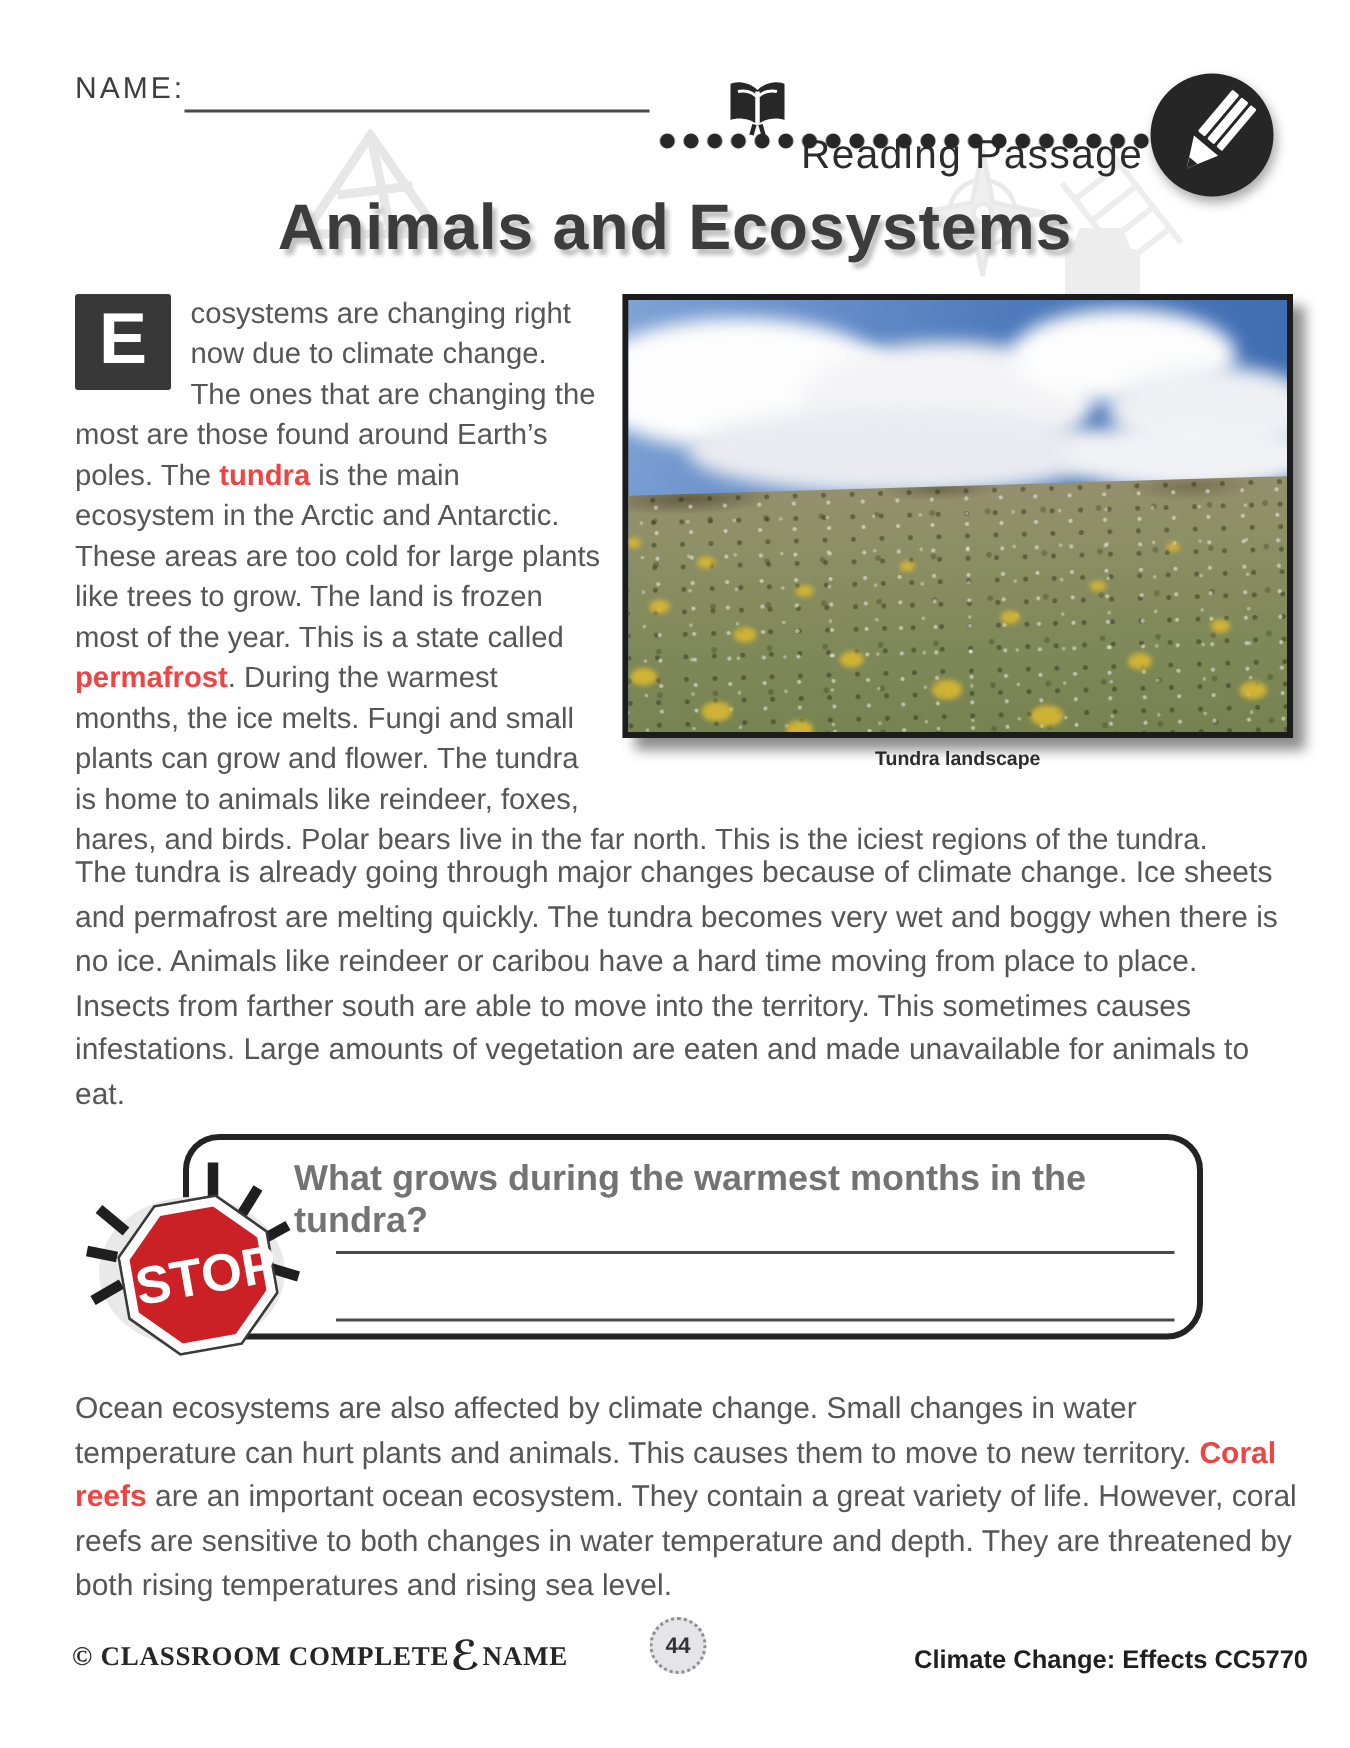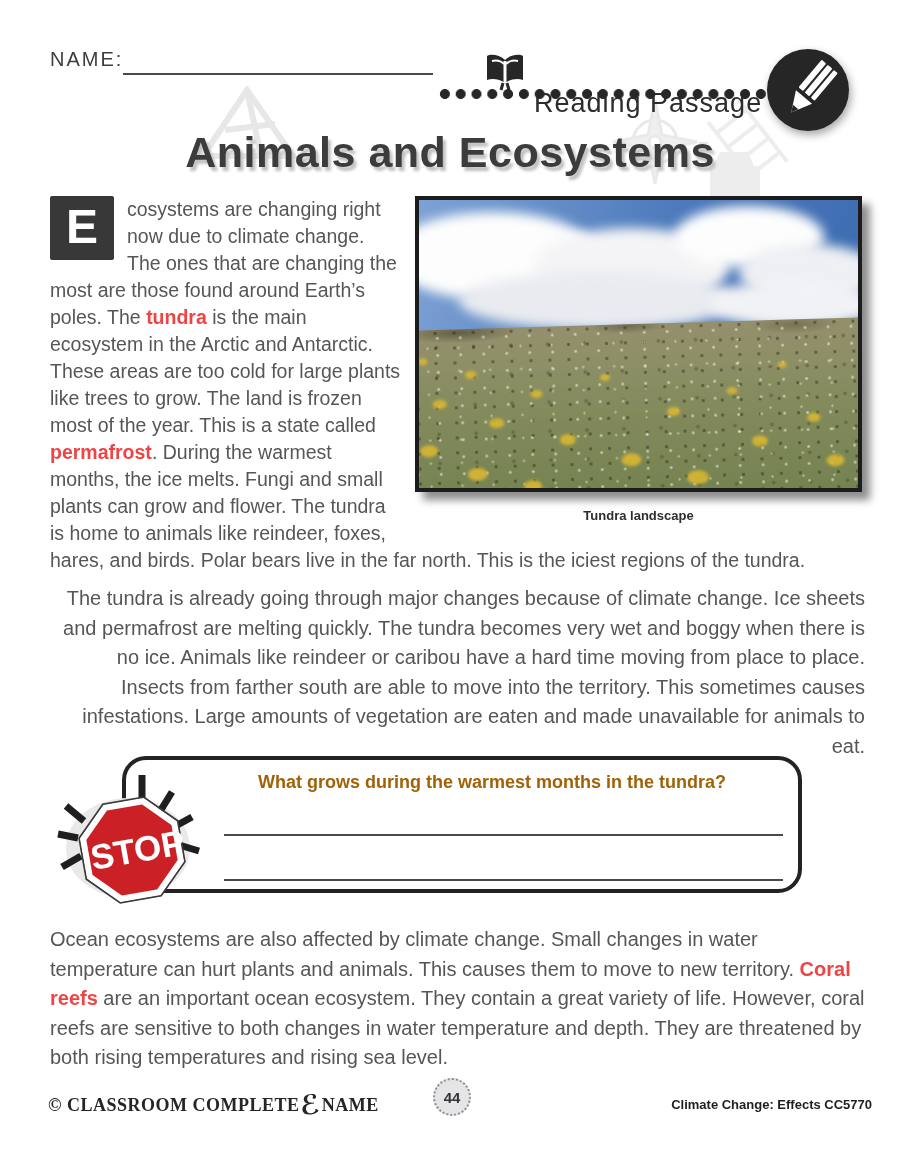--- a/index.html
+++ b/index.html
@@ -61,49 +61,49 @@
     background-image:
       radial-gradient(circle, rgba(255,255,255,.5) 1px, transparent 1.7px),
       radial-gradient(circle, rgba(245,245,228,.4) 1px, transparent 1.5px),
       radial-gradient(circle, rgba(35,40,18,.45) 1.3px, transparent 2px),
       radial-gradient(circle, rgba(50,55,25,.32) 1.6px, transparent 2.3px);
     background-size:23px 17px, 31px 23px, 19px 15px, 37px 29px;
     background-position:0 0, 9px 7px, 4px 11px, 15px 3px;
   }
   .fl { position:absolute; background:#d9b832; border-radius:50%; filter:blur(1.6px); opacity:.9; }
 
-  .photo-caption { text-align:center; margin-top:10px; font-size:13px; font-weight:700; color:#2e2e2e; }
+  .photo-caption { text-align:center; margin-top:0; font-size:13px; font-weight:700; color:#2e2e2e; }
 
   .drop-cap { float:left; width:64px; height:64px; background:#383838; border-radius:2px;
     color:#ffffff; font-size:48px; font-weight:700; text-align:center; line-height:62px;
     margin-right:13px; margin-bottom:5px; }
   b { color:#ef4444; }
 
   
-  .para2 { position:absolute; left:50px; top:584px; width:815px; font-size:20px; line-height:29.5px;text-align:right; }
+  .para2 { position:absolute; left:50px; top:568px; width:815px; font-size:20px; line-height:29.5px; }
   .para3 { position:absolute; left:50px; top:925px; width:815px; font-size:20px; line-height:29.5px; }
 
   
   .q-box { position:absolute; left:122px; top:756px; width:680px; height:137px;
     border:4px solid #232323; border-radius:24px; background:#ffffff; }
-  .q-heading { position:absolute; left:70px; right:10px; top:12px; text-align:center;
-    font-size:18px; font-weight:700; color:#a16207; }
+  .q-heading { position:absolute; left:70px; right:10px; top:12px; 
+    font-size:24px; font-weight:700; color:#737373; }
   .answer-line { position:absolute; left:98px; right:15px; border-bottom:2.5px solid #4a4a4a; height:0; }
   .al1 { top:74px; } .al2 { top:119px; }
   .stop-sign { position:absolute; left:56px; top:772px; width:152px; height:142px; }
 
   
   .footer-left { position:absolute; left:48px; top:1086px; font-family:"Liberation Serif", serif;
     font-weight:700; font-size:18px; letter-spacing:0.5px; color:#262626; }
   .footer-logo { font-family:"DejaVu Serif","DejaVu Sans", serif; font-style:italic; font-weight:700;
     font-size:27px; display:inline-block; transform:translateY(3px) rotate(-4deg); margin:0 1px; }
   .page-circle { position:absolute; left:433px; top:1078px; width:38px; height:38px;
     border-radius:50%; background:#e5e5e7; border:2px dotted #8f8f93;
     text-align:center; line-height:36px; font-size:15px; font-weight:700; color:#333; }
-  .footer-right { position:absolute; right:28px; top:1097px; font-size:13px; font-weight:700; color:#1f1f1f;margin-left:16px; }
+  .footer-right { position:absolute; right:28px; top:1097px; font-size:17px; font-weight:700; color:#1f1f1f;margin-left:16px; }
 </style>
 </head>
 <body>
 
 <svg class="wm wm-pyramid" width="105" height="80" viewBox="0 0 105 80">
   <g fill="none" stroke="#e7e7e7" stroke-width="6">
     <path d="M52 4 L98 70 L8 70 Z"></path>
       <path d="M52 4 L66 70"></path>
       <path d="M30 44 L80 38"></path>
   </g>

